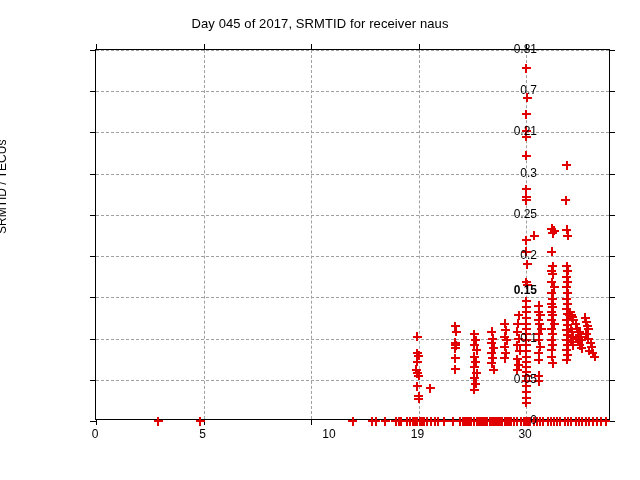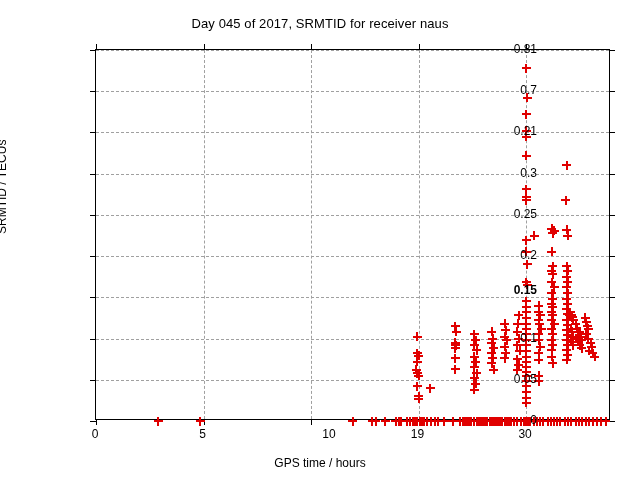--- a/index.html
+++ b/index.html
@@ -136,21 +136,20 @@
   }
 </style>
 </head>
 <body>
 
 <div id="page">
 
   <div id="chart-title">Day 045 of 2017, SRMTID for receiver naus</div>
 
   <div id="y-axis-title">SRMTID / TECUs</div>
-  <div id="x-axis-title">GPS time / hours</div>
 
   <div id="plot-frame">
     <div id="grid-layer">
         <div class="gridline-h" style="top: 329.778px;"></div>
         <div class="gridline-h" style="top: 288.556px;"></div>
         <div class="gridline-h" style="top: 247.333px;"></div>
         <div class="gridline-h" style="top: 206.111px;"></div>
         <div class="gridline-h" style="top: 164.889px;"></div>
         <div class="gridline-h" style="top: 123.667px;"></div>
         <div class="gridline-h" style="top: 82.4444px;"></div>

